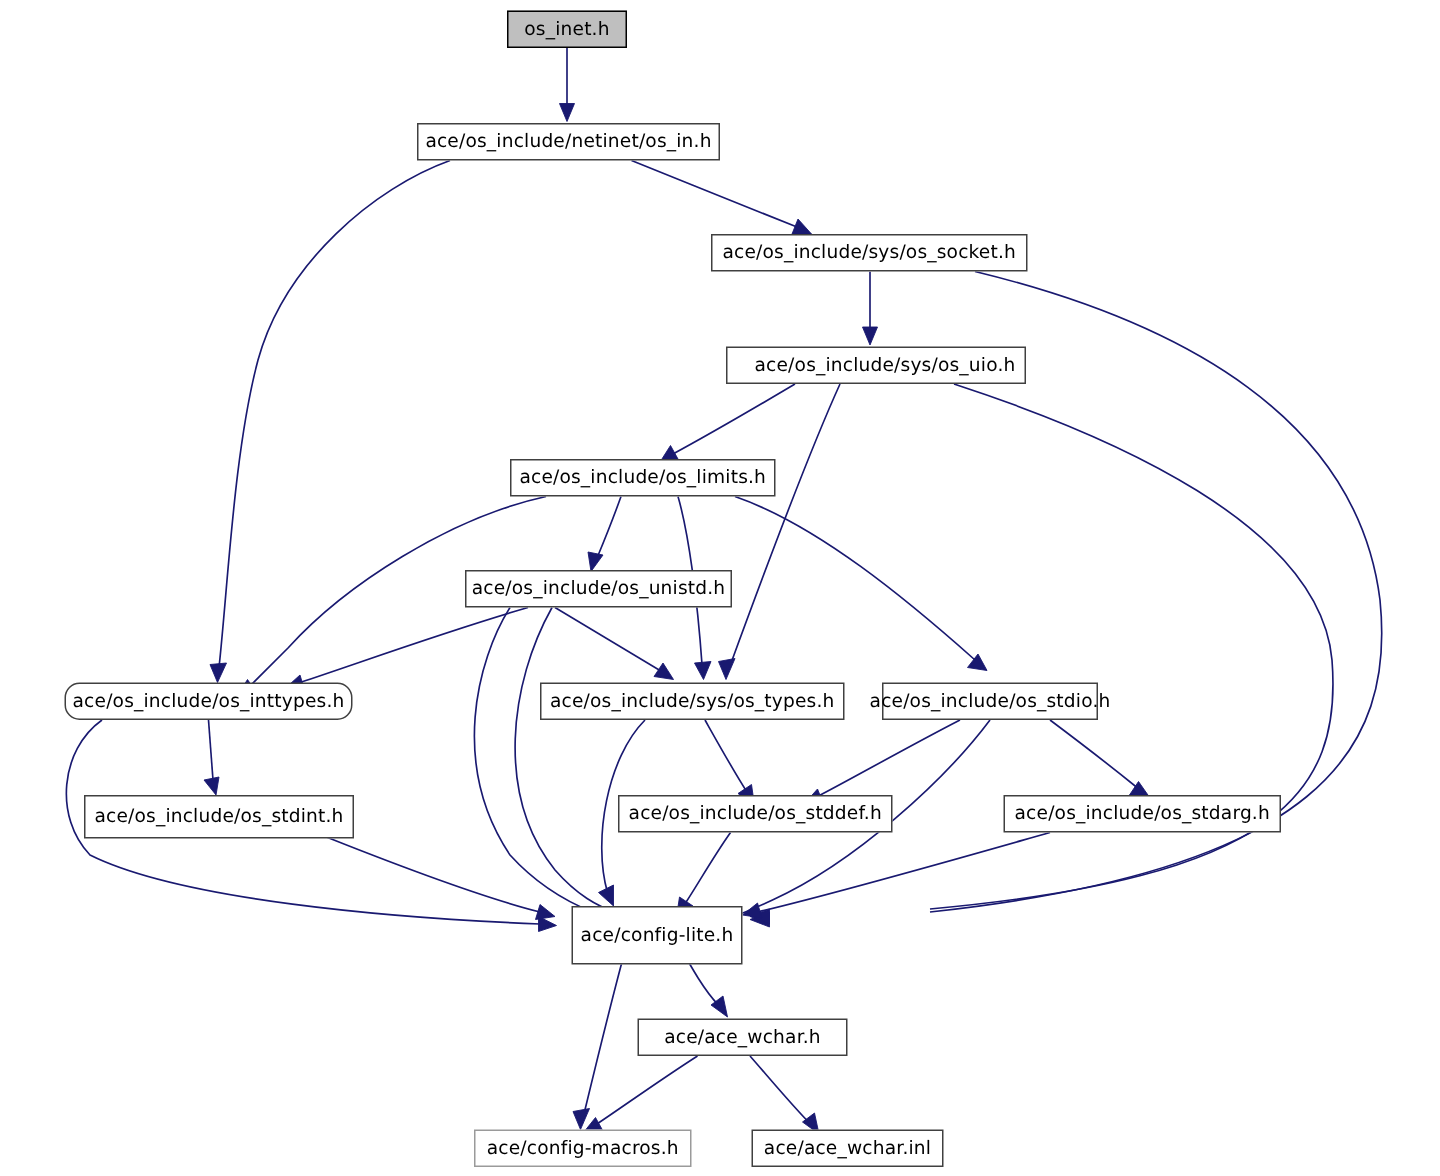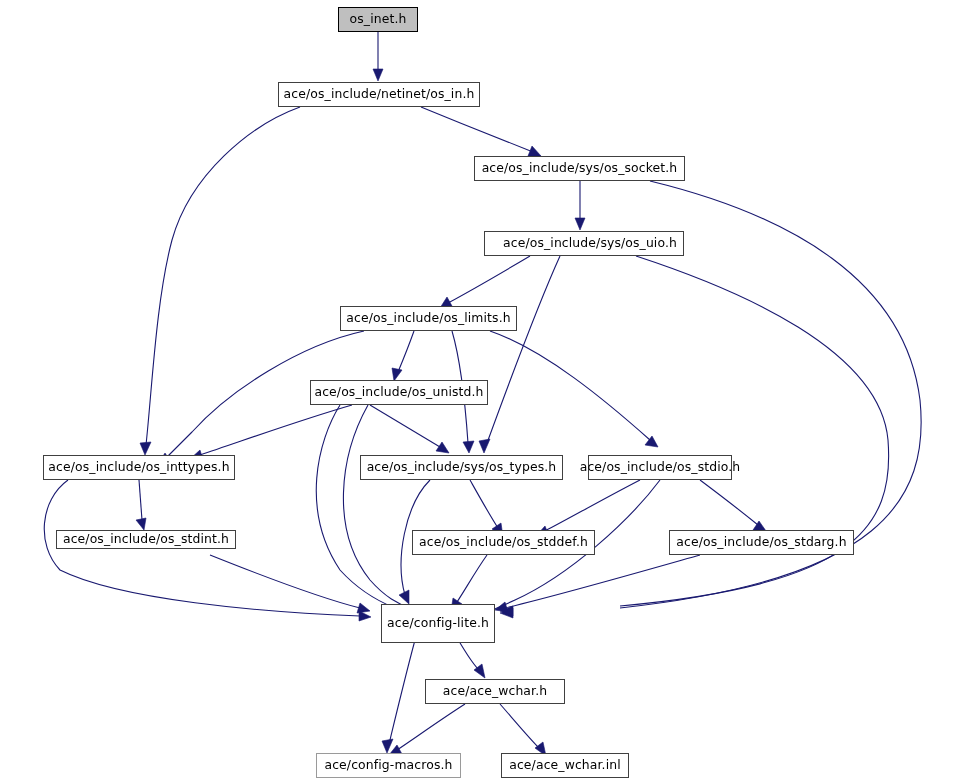--- a/index.html
+++ b/index.html
@@ -199,30 +199,30 @@
       </div>
       <div class="node-box" style="left: 484px; top: 231px; width: 200px; height: 25px; padding-left: 12px;">
         <span class="node-label">ace/os_include/sys/os_uio.h</span>
       </div>
       <div class="node-box" style="left: 340px; top: 306px; width: 177px; height: 25px;">
         <span class="node-label">ace/os_include/os_limits.h</span>
       </div>
       <div class="node-box" style="left: 310px; top: 380px; width: 178px; height: 25px;">
         <span class="node-label">ace/os_include/os_unistd.h</span>
       </div>
-      <div class="node-box" style="left: 43px; top: 455px; width: 192px; height: 25px;">
+      <div class="node-box" style="left: 43px; top: 455px; width: 192px; height: 25px; border-radius: 10px;">
         <span class="node-label">ace/os_include/os_inttypes.h</span>
       </div>
       <div class="node-box" style="left: 360px; top: 455px; width: 203px; height: 25px;">
         <span class="node-label">ace/os_include/sys/os_types.h</span>
       </div>
       <div class="node-box" style="left: 588px; top: 455px; width: 144px; height: 25px;">
         <span class="node-label">ace/os_include/os_stdio.h</span>
       </div>
-      <div class="node-box" style="left: 56px; top: 530px; width: 180px; height: 19px;">
+      <div class="node-box" style="left: 56px; top: 530px; width: 180px; height: 29px;">
         <span class="node-label">ace/os_include/os_stdint.h</span>
       </div>
       <div class="node-box" style="left: 412px; top: 530px; width: 183px; height: 25px;">
         <span class="node-label">ace/os_include/os_stddef.h</span>
       </div>
       <div class="node-box" style="left: 669px; top: 530px; width: 185px; height: 25px;">
         <span class="node-label">ace/os_include/os_stdarg.h</span>
       </div>
       <div class="node-box" style="left: 381px; top: 604px; width: 114px; height: 39px;">
         <span class="node-label">ace/config-lite.h</span>

